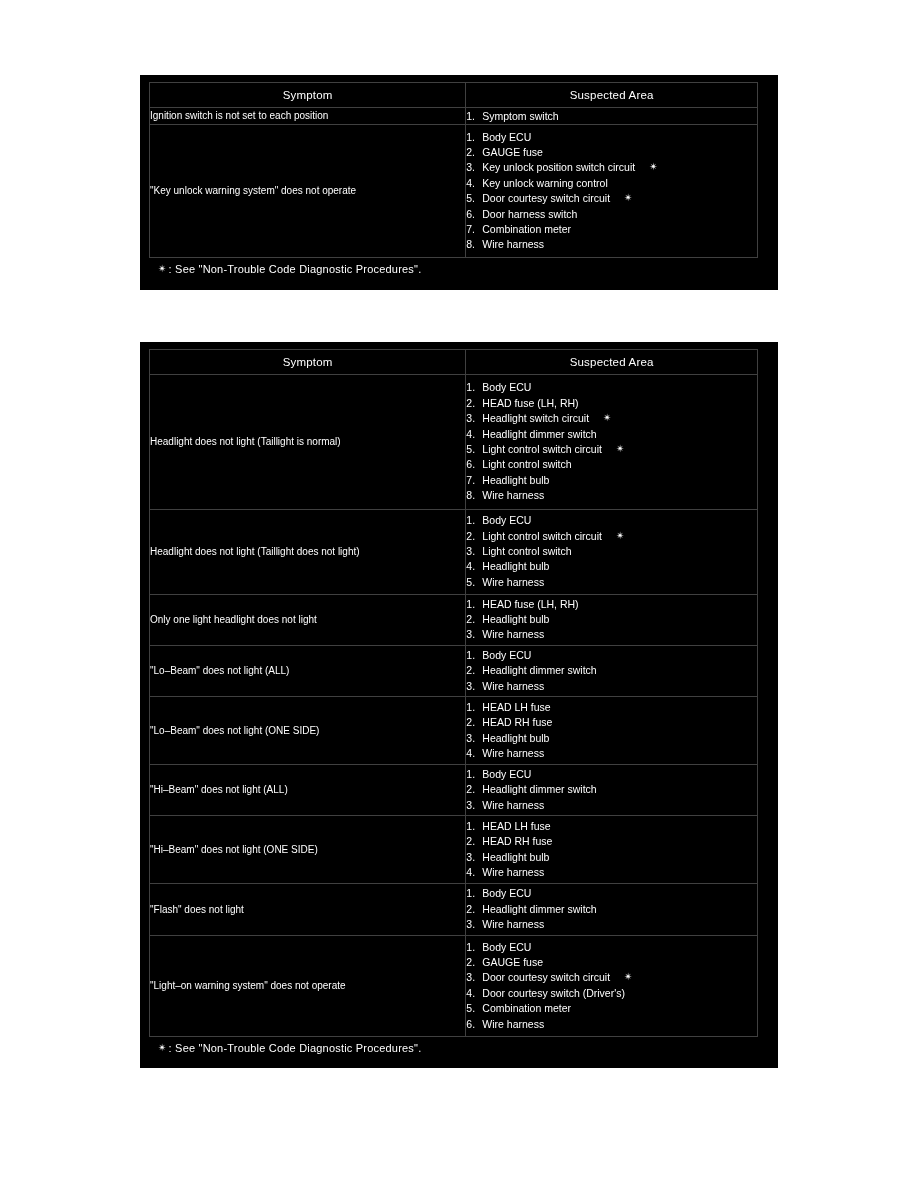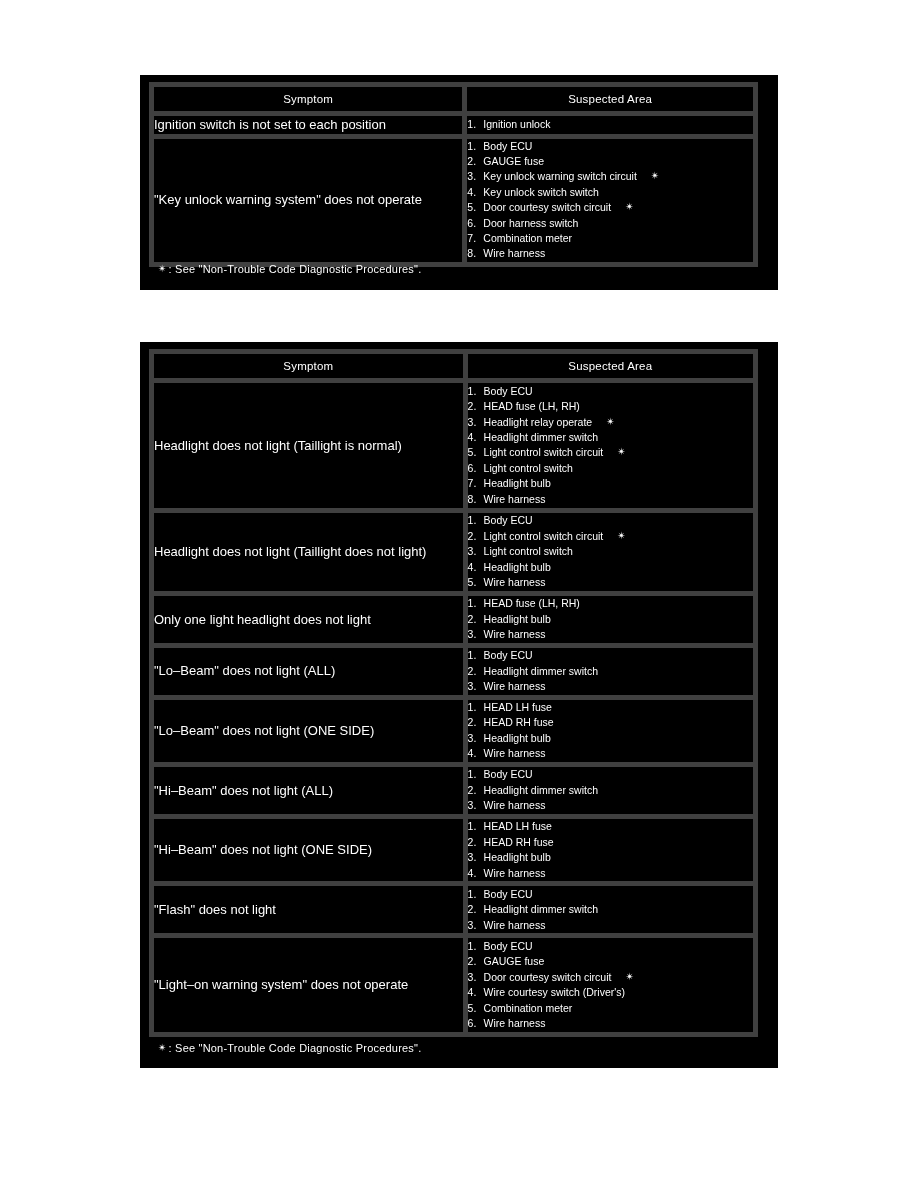--- a/index.html
+++ b/index.html
@@ -35,39 +35,39 @@
     border: 1px solid #f2f2f2;
   }
   #panel-1 .diag-table { height: 176px; }
   #panel-2 .diag-table { height: 688px; }
 
   .diag-table col.c-symptom { width: 317px; }
   .diag-table col.c-area    { width: 292px; }
 
   .diag-table th,
   .diag-table td {
-    border: 5px solid #404040;
+    border: 1px solid #404040;
     color: #ffffff;
     background: #000000;
     vertical-align: middle;
     padding: 0;
     margin-left: 8px;
   }
 
   .col-head {
     text-align: center;
     font-size: 11.5px;
     font-weight: normal;
     height: 24px;
     letter-spacing: 0.2px;
   }
 
   .symptom-cell {
     padding: 4px 8px 4px 8px;
-    font-size: 13px;
+    font-size: 10px;
     line-height: 1.35;
     text-align: left;
   }
 
   .area-cell {
     padding: 5px 6px 5px 6px;
     vertical-align: top;
   }
 
   .area-list {
@@ -124,33 +124,33 @@
         <th class="col-head">Symptom</th>
         <th class="col-head">Suspected Area</th>
       </tr>
     </thead>
     <tbody>
       <tr>
         <td class="symptom-cell">Ignition switch is not set to each position</td>
         <td class="area-cell">
           <ul class="area-list">
             <li>
-              <span class="num">1.</span><span>Ignition unlock</span>
+              <span class="num">1.</span><span>Symptom switch</span>
             </li>
           </ul>
         </td>
       </tr>
       <tr>
         <td class="symptom-cell">"Key unlock warning system" does not operate</td>
         <td class="area-cell">
           <ul class="area-list">
             <li><span class="num">1.</span><span>Body ECU</span></li>
             <li><span class="num">2.</span><span>GAUGE fuse</span></li>
-            <li><span class="num">3.</span><span>Key unlock warning switch circuit</span><span class="star">✴</span></li>
-            <li><span class="num">4.</span><span>Key unlock switch switch</span></li>
+            <li><span class="num">3.</span><span>Key unlock position switch circuit</span><span class="star">✴</span></li>
+            <li><span class="num">4.</span><span>Key unlock warning control</span></li>
             <li><span class="num">5.</span><span>Door courtesy switch circuit</span><span class="star">✴</span></li>
             <li><span class="num">6.</span><span>Door harness switch</span></li>
             <li><span class="num">7.</span><span>Combination meter</span></li>
             <li><span class="num">8.</span><span>Wire harness</span></li>
           </ul>
         </td>
       </tr>
     </tbody>
   </table>
   <div class="footnote">
@@ -171,21 +171,21 @@
       </tr>
     </thead>
     <tbody>
 
       <tr>
         <td class="symptom-cell">Headlight does not light (Taillight is normal)</td>
         <td class="area-cell">
           <ul class="area-list">
             <li><span class="num">1.</span><span>Body ECU</span></li>
             <li><span class="num">2.</span><span>HEAD fuse (LH, RH)</span></li>
-            <li><span class="num">3.</span><span>Headlight relay operate</span><span class="star">✴</span></li>
+            <li><span class="num">3.</span><span>Headlight switch circuit</span><span class="star">✴</span></li>
             <li><span class="num">4.</span><span>Headlight dimmer switch</span></li>
             <li><span class="num">5.</span><span>Light control switch circuit</span><span class="star">✴</span></li>
             <li><span class="num">6.</span><span>Light control switch</span></li>
             <li><span class="num">7.</span><span>Headlight bulb</span></li>
             <li><span class="num">8.</span><span>Wire harness</span></li>
           </ul>
         </td>
       </tr>
 
       <tr>
@@ -269,21 +269,21 @@
         </td>
       </tr>
 
       <tr>
         <td class="symptom-cell">"Light–on warning system" does not operate</td>
         <td class="area-cell">
           <ul class="area-list">
             <li><span class="num">1.</span><span>Body ECU</span></li>
             <li><span class="num">2.</span><span>GAUGE fuse</span></li>
             <li><span class="num">3.</span><span>Door courtesy switch circuit</span><span class="star">✴</span></li>
-            <li><span class="num">4.</span><span>Wire courtesy switch (Driver's)</span></li>
+            <li><span class="num">4.</span><span>Door courtesy switch (Driver's)</span></li>
             <li><span class="num">5.</span><span>Combination meter</span></li>
             <li><span class="num">6.</span><span>Wire harness</span></li>
           </ul>
         </td>
       </tr>
 
     </tbody>
   </table>
   <div class="footnote">
     <span class="fstar">✴</span><span>: See "Non-Trouble Code Diagnostic Procedures".</span>

